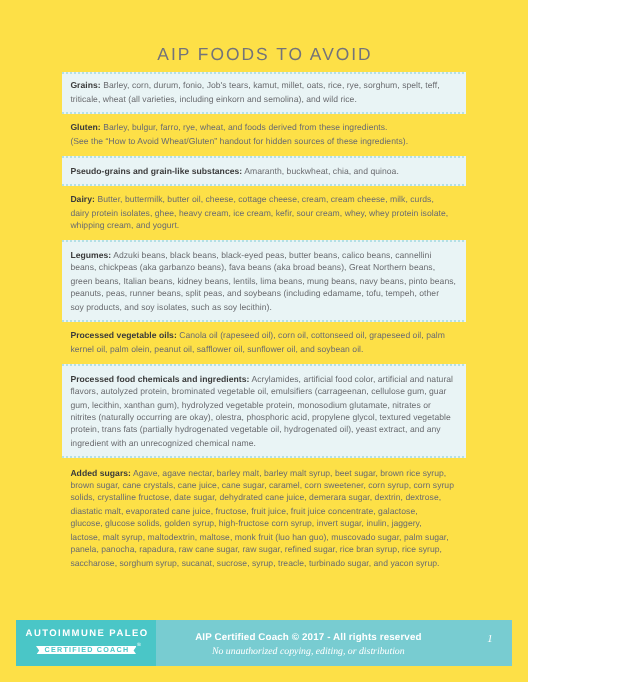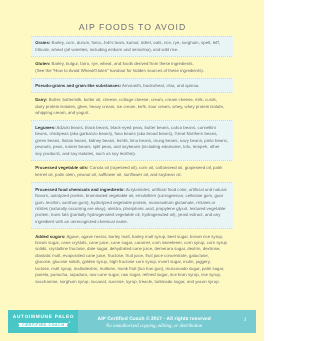--- a/index.html
+++ b/index.html
@@ -3,21 +3,21 @@
 <meta charset="utf-8">
 <title>AIP Foods To Avoid</title>
 <style>
   html, body {
     margin: 0; padding: 0;
     width: 264px; height: 341px;
     background: #ffffff;
     font-family: "Liberation Sans", sans-serif;
     text-rendering: geometricPrecision;
   }
-  .page { position: relative; width: 264px; height: 341px; overflow: hidden; background: #fef9c3; }
+  .page { position: relative; width: 264px; height: 341px; overflow: hidden; background: #fde047; }
 
   .doc-title {
     position: absolute; top: 22.5px; left: 0; width: 264px;
     text-align: center;
     font-size: 8.7px; letter-spacing: 1.0px; text-indent: 1.0px;
     color: #73737a; font-weight: 400; white-space: nowrap; line-height: 8.7px;
   }
 
   .content { position: absolute; top: 35.6px; left: 30.6px; width: 202.4px; }
 

